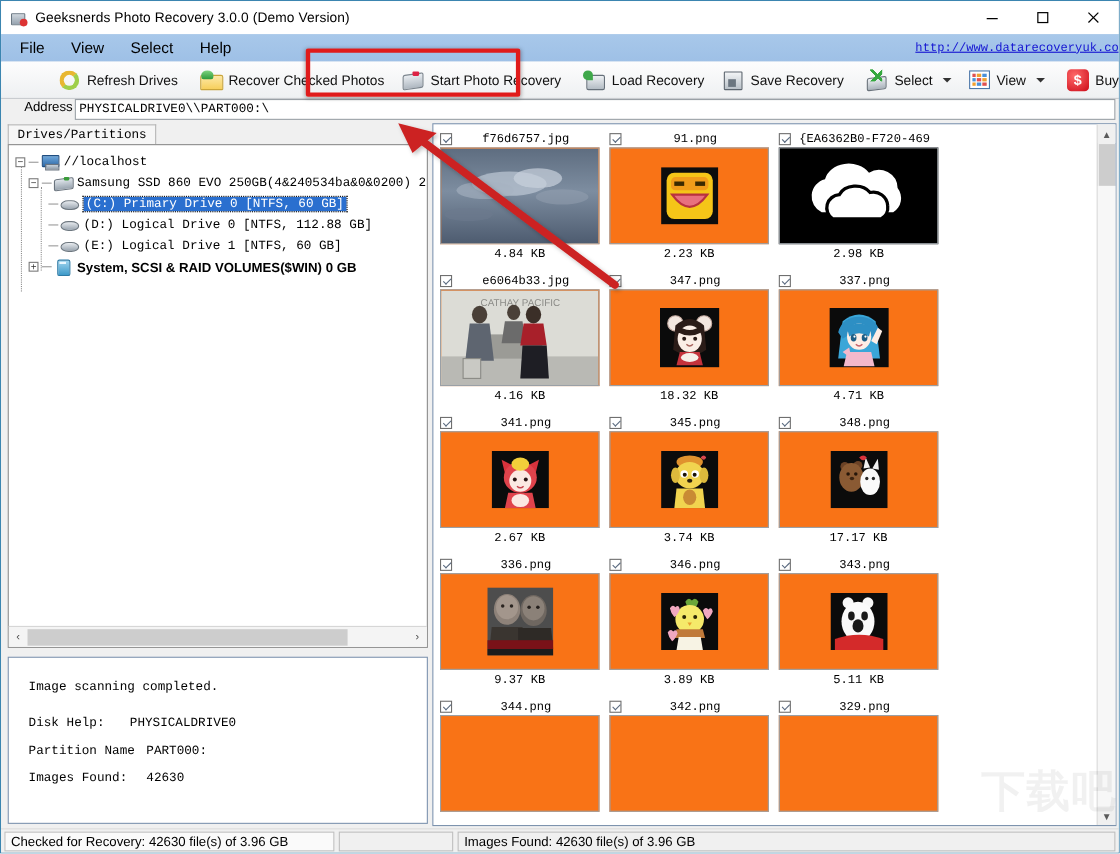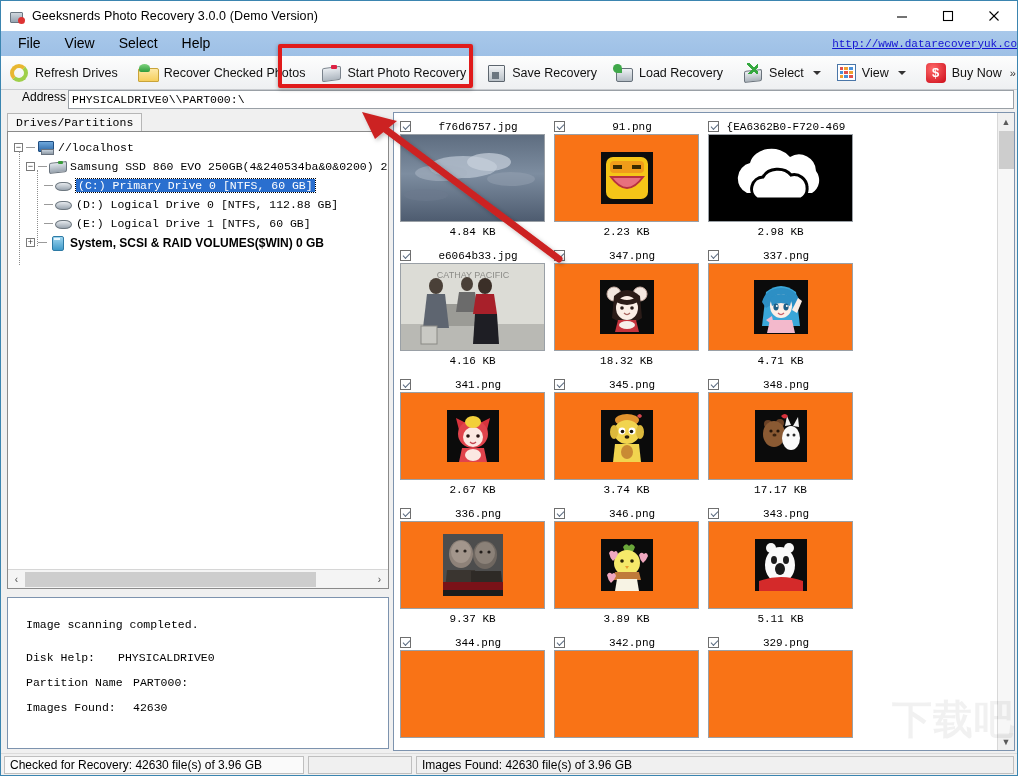--- a/index.html
+++ b/index.html
@@ -59,21 +59,21 @@
     font-size:11px; color:#1414d2; text-decoration:underline;
     white-space:nowrap; overflow:hidden; width:192px; text-align:right;
     direction:ltr;
   }
 
   
   .toolbar {
     height:34px; flex:0 0 34px;
     background:linear-gradient(#fdfdfd,#eef0f2);
     border-bottom:1px solid #c9ccd0;
-    display:flex; align-items:center; position:relative;
+    display:flex; align-items:center; position:relative;padding-left:44px;
   }
   .tb {
     display:flex; align-items:center; height:30px; padding:0 8px; gap:6px;
     font-size:12.5px; color:#111; white-space:nowrap;
   }
   .tb-sep { width:1px; height:24px; background:#cfd3d7; margin:0 2px; }
   .tb-caret { width:0;height:0;border-left:4px solid transparent;border-right:4px solid transparent;
               border-top:4px solid #333; margin-left:3px; }
   .tb-more { margin-left:auto; padding-right:6px; color:#333; font-size:11px; }
 
@@ -356,27 +356,27 @@
       <span>Recover Checked Photos</span>
     </div>
 
     <div class="tb">
       <span class="ic ic-disk"></span>
       <span>Start Photo Recovery</span>
     </div>
     <div class="tb-sep"></div>
 
     <div class="tb">
+      <span class="ic ic-load"></span>
+      <span>Load Recovery</span>
+    </div>
+
+    <div class="tb">
       <span class="ic ic-save"></span>
       <span>Save Recovery</span>
-    </div>
-
-    <div class="tb">
-      <span class="ic ic-load"></span>
-      <span>Load Recovery</span>
     </div>
     <div class="tb-sep"></div>
 
     <div class="tb">
       <span class="ic ic-select"></span>
       <span>Select</span>
       <span class="tb-caret"></span>
     </div>
 
     <div class="tb">

